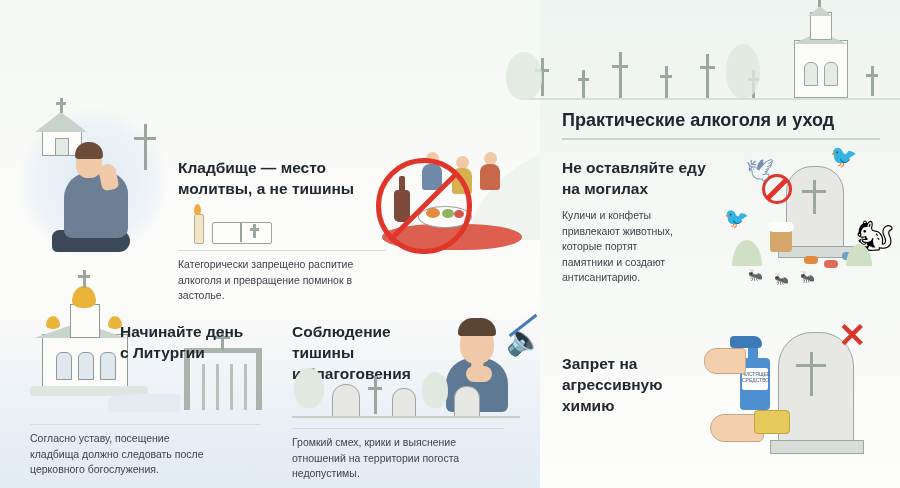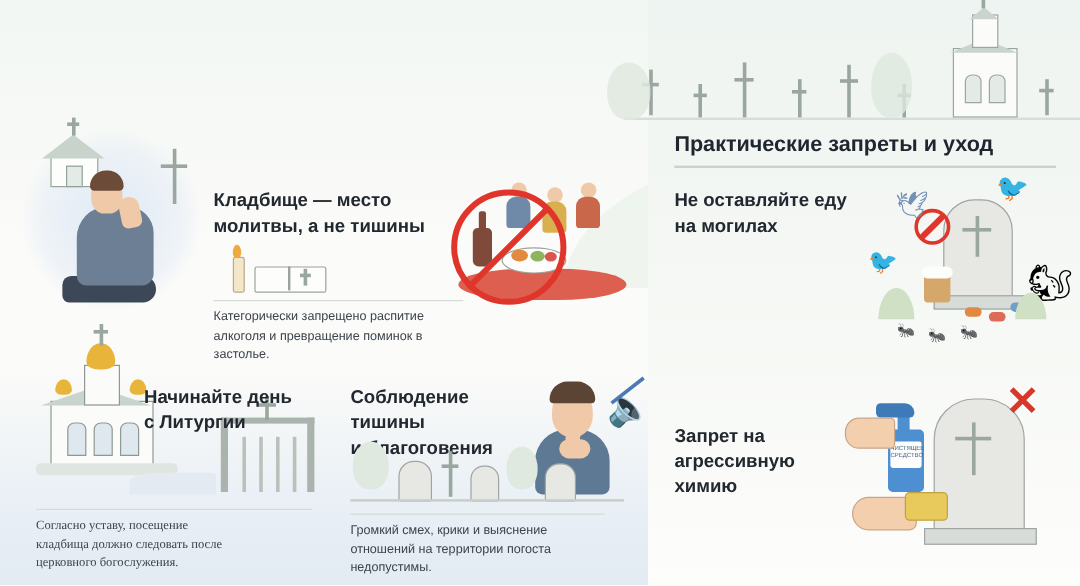--- a/index.html
+++ b/index.html
@@ -226,21 +226,21 @@
     <div style="position:absolute; left:28px; top:-4px; width:0; height:0; border-left:12px solid transparent; border-right:12px solid transparent; border-bottom:10px solid #c9d4cc;"></div>
     <div class="cross" style="left:34px; top:-20px; width:10px; height:17px;"></div>
     <div style="position:absolute; left:24px; top:52px; width:12px; height:22px; background:#e4ebe6; border:1.4px solid #9aa69f; border-radius:6px 6px 0 0;"></div>
     <div style="position:absolute; left:44px; top:52px; width:12px; height:22px; background:#e4ebe6; border:1.4px solid #9aa69f; border-radius:6px 6px 0 0;"></div>
   </div>
   <div class="tree-round" style="left:506px; top:52px; width:36px; height:48px; opacity:.85;"></div>
   <div class="tree-round" style="left:726px; top:44px; width:34px; height:54px; opacity:.8;"></div>
 
 
   <div class="col-head" id="head-right">
-    <span>Практические запреты и уход</span>
+    <span>Практические алкоголя и уход</span>
     <span class="rule"></span>
   </div>
 
   <div class="ill" style="left:18px; top:100px; width:150px; height:170px;">
 
     <div class="chapel" style="left:16px; top:8px; width:54px; height:46px;">
       <div class="base" style="left:8px; top:22px; width:38px; height:24px;"></div>
       <div class="roof" style="left:1px; top:4px;"></div>
       <div class="cross" style="left:22px; top:-10px; width:10px; height:15px;"></div>
       <div class="base" style="left:21px; top:30px; width:12px; height:16px; background:#e4ebe6;"></div>
@@ -326,21 +326,21 @@
     <div class="fence-bar" style="left:52px; top:34px; width:3px; height:46px; background:#b8c2bb;"></div>
     <div class="fence-bar" style="left:66px; top:34px; width:3px; height:46px; background:#b8c2bb;"></div>
   </div>
 
   <div class="block" style="left:120px; top:322px; width:160px;">
     <div class="h-sub" style="white-space:pre-line;">Начинайте день
 с Литургии</div>
   </div>
   <div class="block" style="left:30px; top:424px; width:230px;">
     <div class="cap-rule"></div>
-    <div class="body-text" style="white-space:pre-line;font-family:Liberation Serif, serif;">Согласно уставу, посещение
+    <div class="body-text" style="white-space:pre-line;">Согласно уставу, посещение
 кладбища должно следовать после
 церковного богослужения.</div>
   </div>
 
   <div class="block" style="left:292px; top:322px; width:170px;">
     <div class="h-sub" style="white-space:pre-line;">Соблюдение
 тишины
 и благоговения</div>
   </div>
   <div class="block" style="left:292px; top:428px; width:212px;">
@@ -367,20 +367,27 @@
     <div class="stone" style="left:100px; top:20px; width:22px; height:28px; border-radius:11px 11px 2px 2px;"></div>
     <div class="tree-round" style="left:130px; top:4px; width:26px; height:36px;"></div>
     <div class="stone" style="left:162px; top:18px; width:24px; height:30px; border-radius:12px 12px 2px 2px;"></div>
     <div class="line" style="left:0px; top:48px; width:228px; height:2px; background:#c6cfc8;"></div>
   </div>
 
   <div class="block" style="left:562px; top:158px; width:190px;">
     <div class="h-sub" style="white-space:pre-line;">Не оставляйте еду
 на могилах</div>
   </div>
+  <div class="block" style="left:562px; top:208px; width:150px;">
+    <div class="body-text" style="white-space:pre-line;">Куличи и конфеты
+привлекают животных,
+которые портят
+памятники и создают
+антисанитарию.</div>
+  </div>
 
   <div class="ill" style="left:718px; top:140px; width:180px; height:148px;">
 
     <div class="stone" style="left:68px; top:26px; width:56px; height:82px; border-radius:26px 26px 3px 3px;"></div>
     <div class="cross" style="left:84px; top:40px; width:24px; height:34px;"></div>
     <div style="position:absolute; left:60px; top:106px; width:74px; height:10px; background:#d8dcd8; border:1.4px solid #9ea5a2;"></div>
 
     <div class="ban" style="left:44px; top:34px; width:30px; height:30px; border-width:3.5px;"></div>
 
     <div class="bird" style="left:28px; top:18px; font-size:22px; color:#7390b5;">🕊</div>

